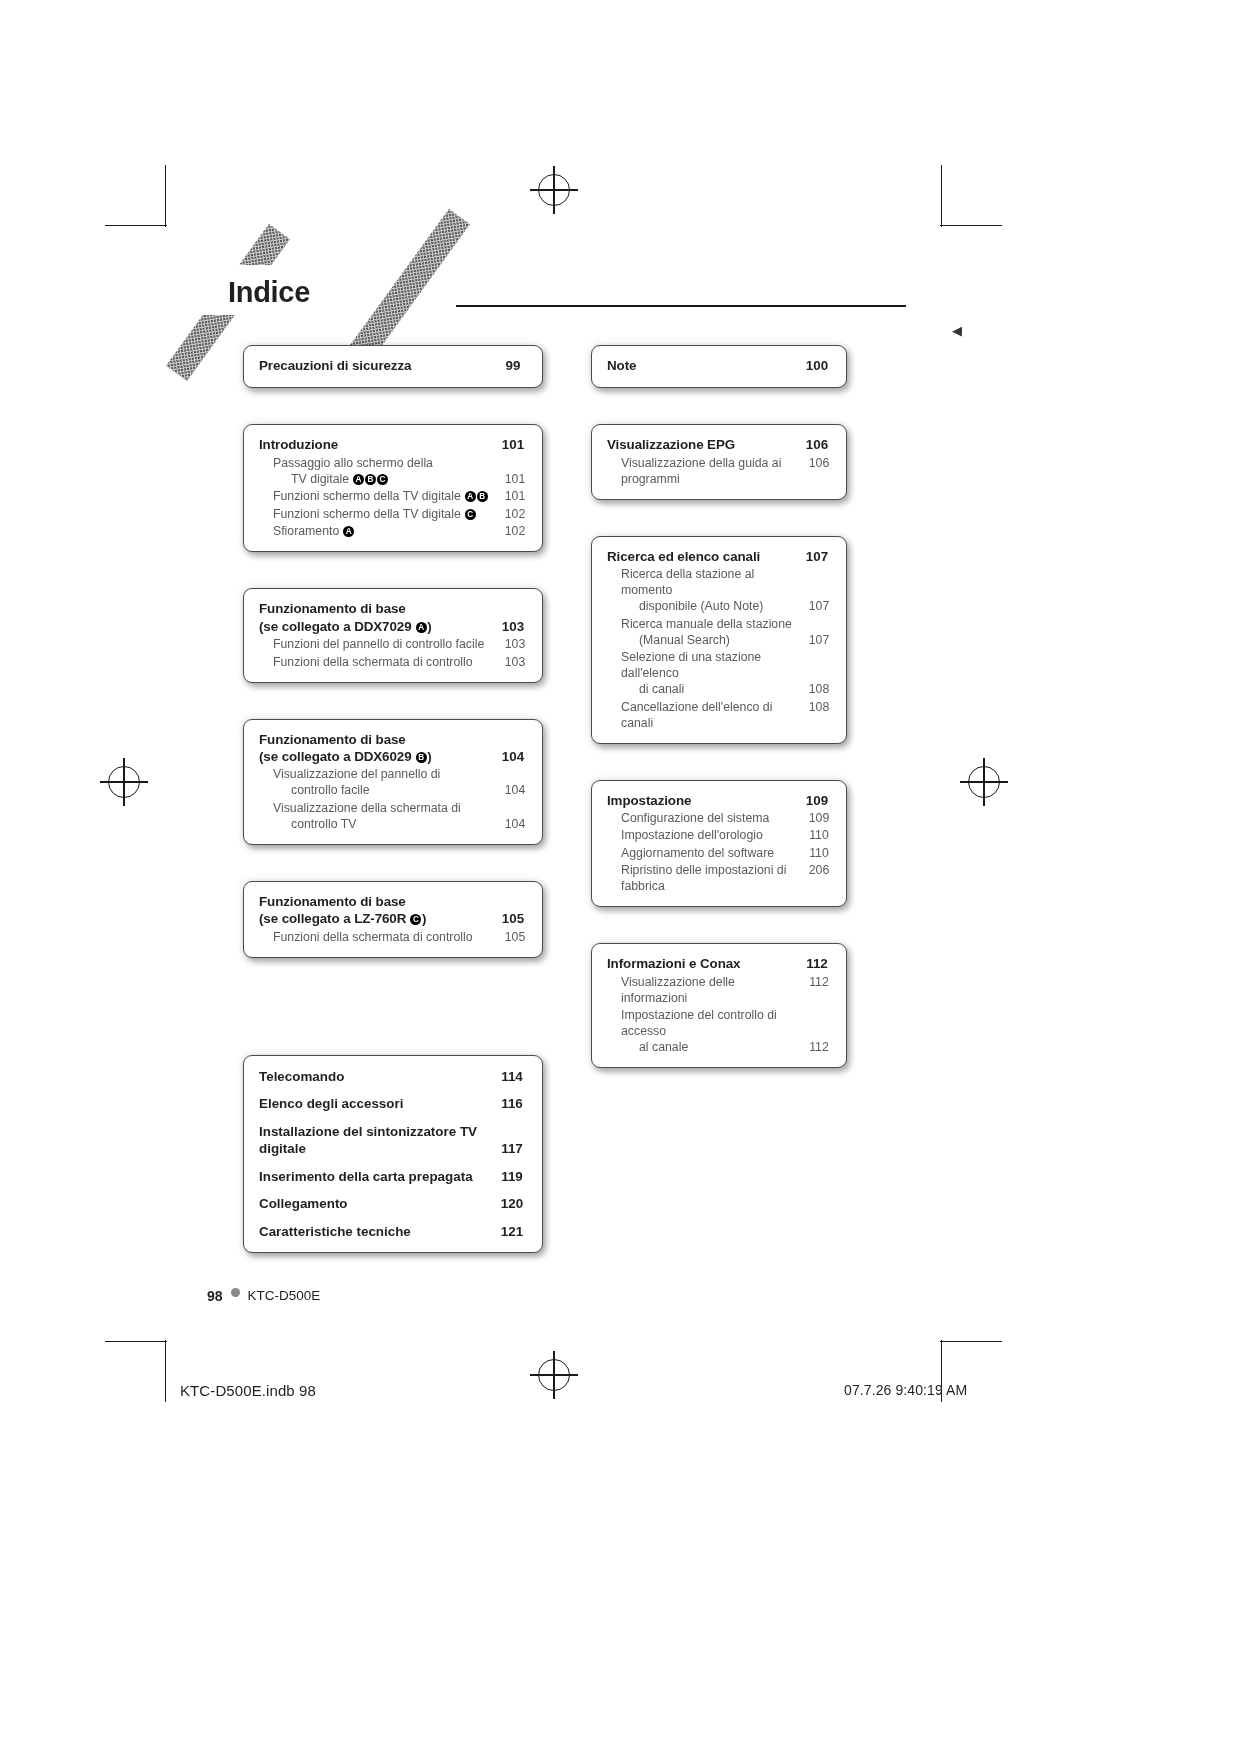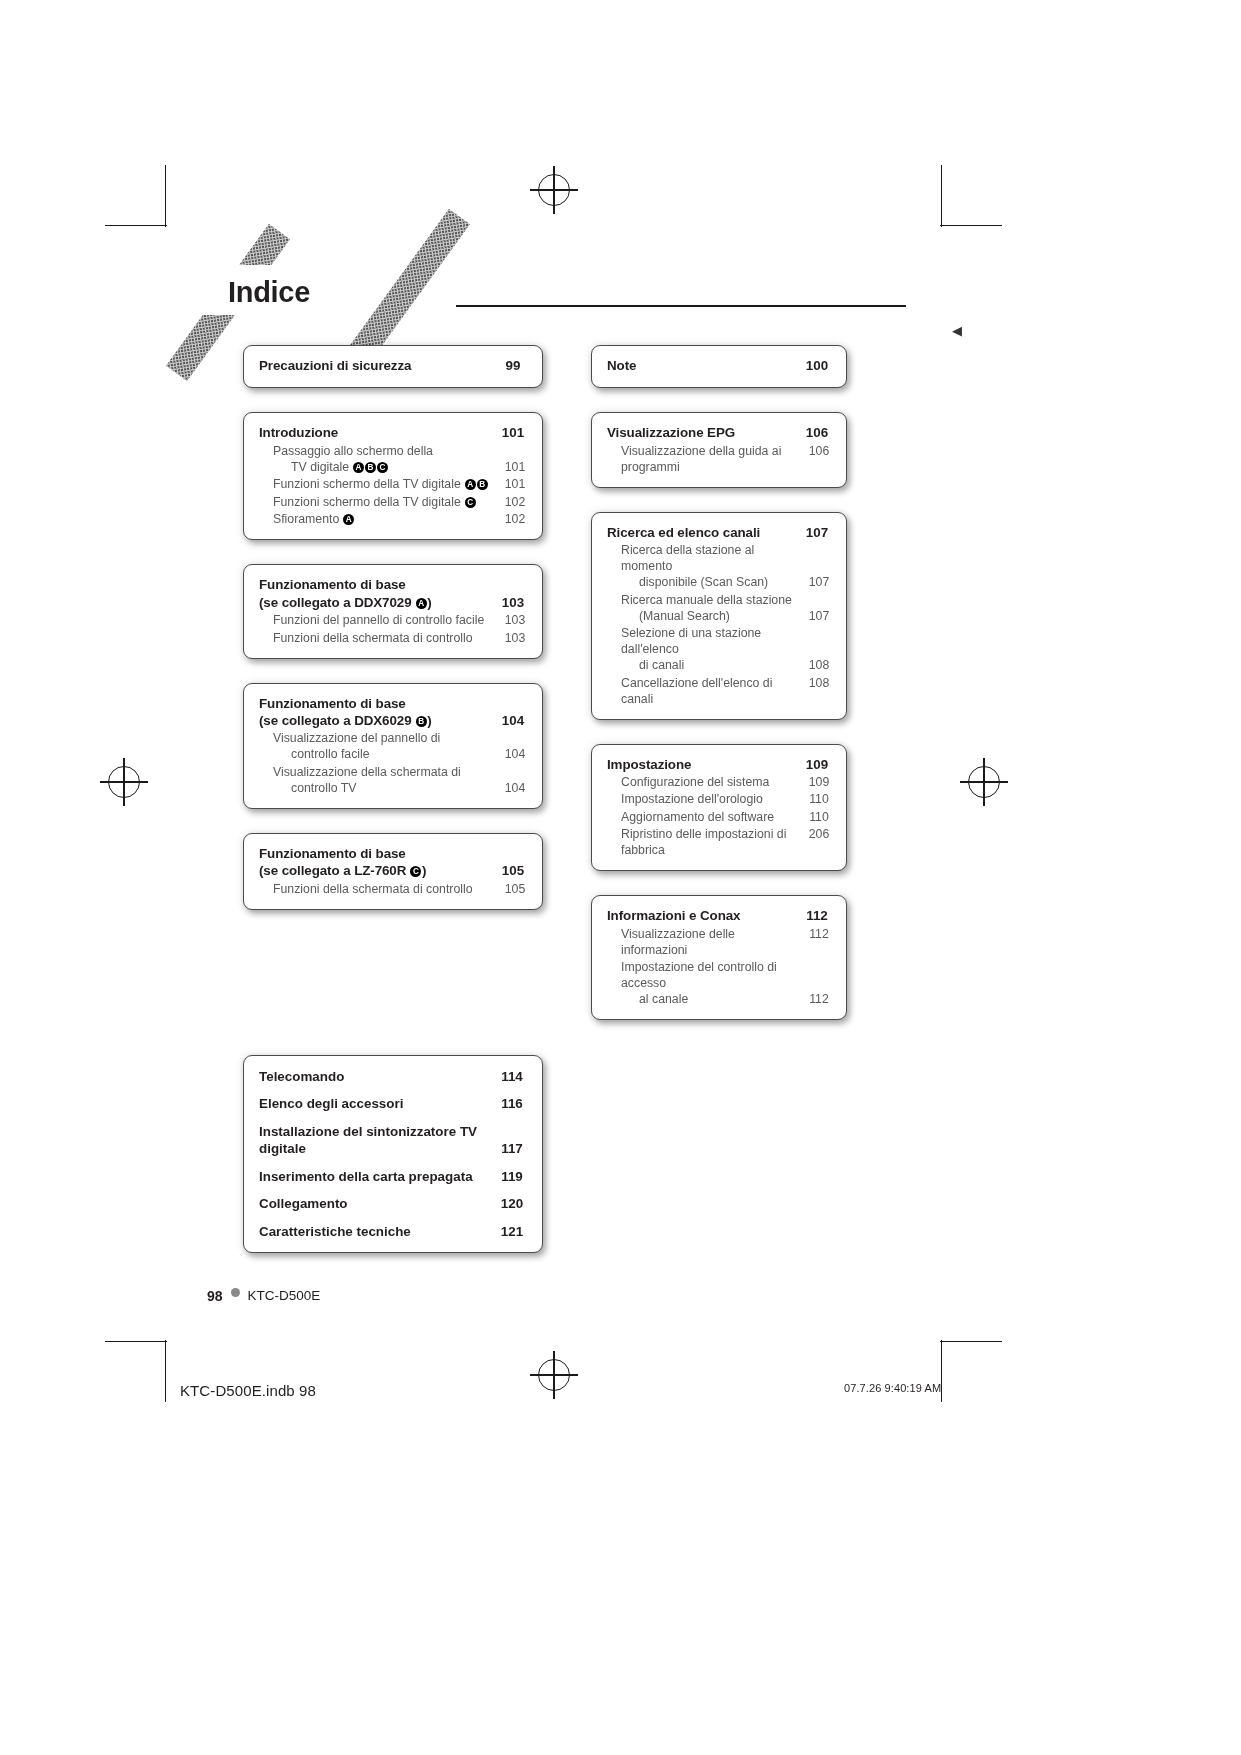--- a/index.html
+++ b/index.html
@@ -57,21 +57,21 @@
   .mini-mark{position:absolute;left:952px;top:325px;width:12px;height:12px;
              color:#333;font-size:13px;line-height:12px;}
 
   
   #col-left{position:absolute;left:243px;top:345px;width:300px;}
   #col-right{position:absolute;left:591px;top:345px;width:256px;}
   #col-bottom{position:absolute;left:243px;top:1055px;width:300px;}
 
   
   .box{position:relative;border:1.7px solid #4b4b4b;border-radius:9px;
-       background:#fff;margin-bottom:24px;
+       background:#fff;margin-bottom:36px;
        box-shadow:3px 4px 6px rgba(0,0,0,.30), 0 0 9px rgba(0,0,0,.13);}
   .box-inner{padding:11px 14px 11px 15px;}
 
   .row{display:flex;align-items:flex-start;line-height:1.30;}
   .row .txt{flex:1 1 auto;padding-right:6px;}
   .row .pg{flex:0 0 auto;text-align:center;white-space:nowrap;}
 
   
   .head{font-size:13.4px;font-weight:bold;color:#231f20;margin-bottom:2px;}
   .head .pg{font-size:13.4px;font-weight:bold;min-width:30px;}
@@ -97,21 +97,21 @@
   
   #page-footer{position:absolute;left:207px;top:1288px;
                display:flex;gap:8px;
                font-size:14px;font-weight:bold;color:#231f20;}
   #page-footer .dot{width:9px;height:9px;border-radius:50%;background:#8a8a8a;
                     display:inline-block;}
   #page-footer .model{font-weight:normal;font-size:13.5px;}
 
   #imprint-left{position:absolute;left:180px;top:1382px;font-size:15px;
                 color:#231f20;letter-spacing:.1px;}
-  #imprint-right{position:absolute;left:824px;top:1382px;font-size:11px;
+  #imprint-right{position:absolute;left:824px;top:1382px;font-size:14px;
                  color:#231f20;letter-spacing:.1px;padding-left:20px;}
 </style>
 </head>
 <body>
 
 <div class="crop tl">
     <i class="h"></i>
     <i class="v"></i>
   </div>
 <div class="crop tr">
@@ -246,21 +246,21 @@
         </div>
       </div>
     </div>
     <div class="box">
       <div class="box-inner">
         <div class="row head">
           <div class="txt">Ricerca ed elenco canali</div>
           <div class="pg">107</div>
         </div>
         <div class="row sub">
-          <div class="txt"><span>Ricerca della stazione al momento</span><span class="cont">disponibile (Scan Scan)</span></div>
+          <div class="txt"><span>Ricerca della stazione al momento</span><span class="cont">disponibile (Auto Note)</span></div>
           <div class="pg" style="align-self: flex-end;">107</div>
         </div>
         <div class="row sub">
           <div class="txt"><span>Ricerca manuale della stazione</span><span class="cont">(Manual Search)</span></div>
           <div class="pg" style="align-self: flex-end;">107</div>
         </div>
         <div class="row sub">
           <div class="txt"><span>Selezione di una stazione dall'elenco</span><span class="cont">di canali</span></div>
           <div class="pg" style="align-self: flex-end;">108</div>
         </div>

